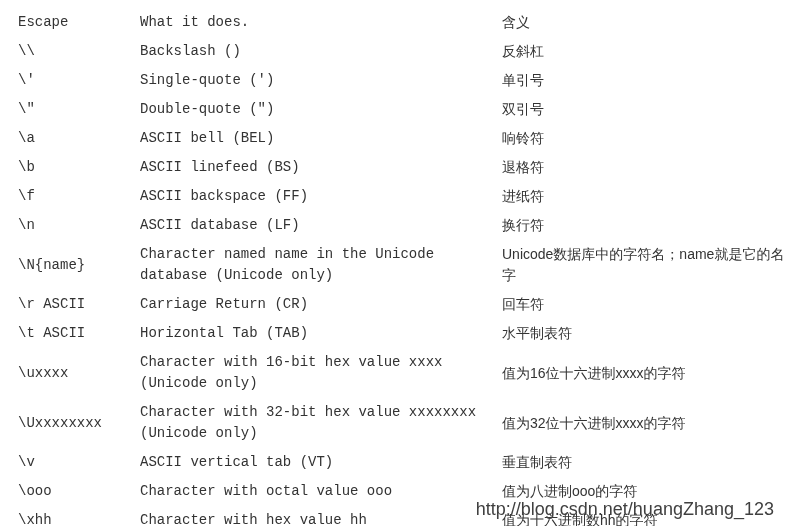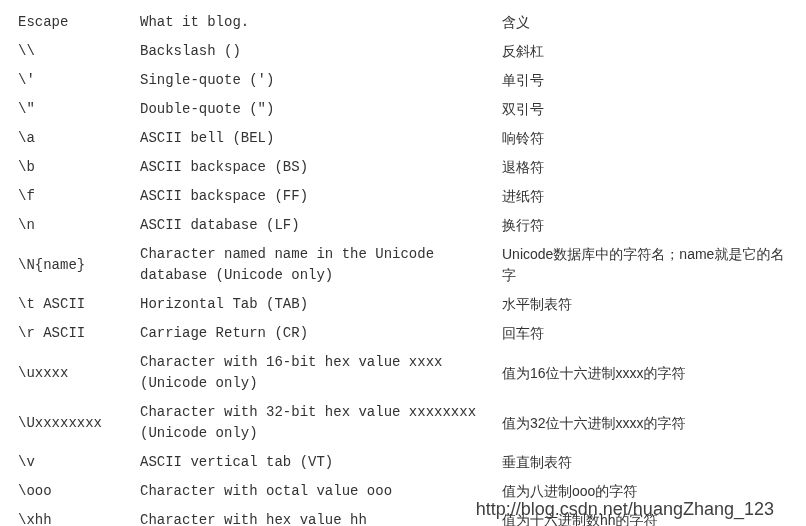--- a/index.html
+++ b/index.html
@@ -35,21 +35,21 @@
     pointer-events: none;
   }
 </style>
 </head>
 <body>
 
 <table>
   <tbody>
     <tr>
       <td class="col-escape">Escape</td>
-      <td class="col-desc">What it blog.</td>
+      <td class="col-desc">What it does.</td>
       <td class="col-cn">含义</td>
     </tr>
     <tr>
       <td class="col-escape">\\</td>
       <td class="col-desc">Backslash ()</td>
       <td class="col-cn">反斜杠</td>
     </tr>
     <tr>
       <td class="col-escape">\'</td>
       <td class="col-desc">Single-quote (')</td>
@@ -60,47 +60,47 @@
       <td class="col-desc">Double-quote (")</td>
       <td class="col-cn">双引号</td>
     </tr>
     <tr>
       <td class="col-escape">\a</td>
       <td class="col-desc">ASCII bell (BEL)</td>
       <td class="col-cn">响铃符</td>
     </tr>
     <tr>
       <td class="col-escape">\b</td>
-      <td class="col-desc">ASCII backspace (BS)</td>
+      <td class="col-desc">ASCII linefeed (BS)</td>
       <td class="col-cn">退格符</td>
     </tr>
     <tr>
       <td class="col-escape">\f</td>
       <td class="col-desc">ASCII backspace (FF)</td>
       <td class="col-cn">进纸符</td>
     </tr>
     <tr>
       <td class="col-escape">\n</td>
       <td class="col-desc">ASCII database (LF)</td>
       <td class="col-cn">换行符</td>
     </tr>
     <tr>
       <td class="col-escape">\N{name}</td>
       <td class="col-desc">Character named name in the Unicode database (Unicode only)</td>
       <td class="col-cn">Unicode数据库中的字符名；name就是它的名字</td>
     </tr>
     <tr>
+      <td class="col-escape">\r ASCII</td>
+      <td class="col-desc">Carriage Return (CR)</td>
+      <td class="col-cn">回车符</td>
+    </tr>
+    <tr>
       <td class="col-escape">\t ASCII</td>
       <td class="col-desc">Horizontal Tab (TAB)</td>
       <td class="col-cn">水平制表符</td>
-    </tr>
-    <tr>
-      <td class="col-escape">\r ASCII</td>
-      <td class="col-desc">Carriage Return (CR)</td>
-      <td class="col-cn">回车符</td>
     </tr>
     <tr>
       <td class="col-escape">\uxxxx</td>
       <td class="col-desc">Character with 16-bit hex value xxxx (Unicode only)</td>
       <td class="col-cn">值为16位十六进制xxxx的字符</td>
     </tr>
     <tr>
       <td class="col-escape">\Uxxxxxxxx</td>
       <td class="col-desc">Character with 32-bit hex value xxxxxxxx (Unicode only)</td>
       <td class="col-cn">值为32位十六进制xxxx的字符</td>

